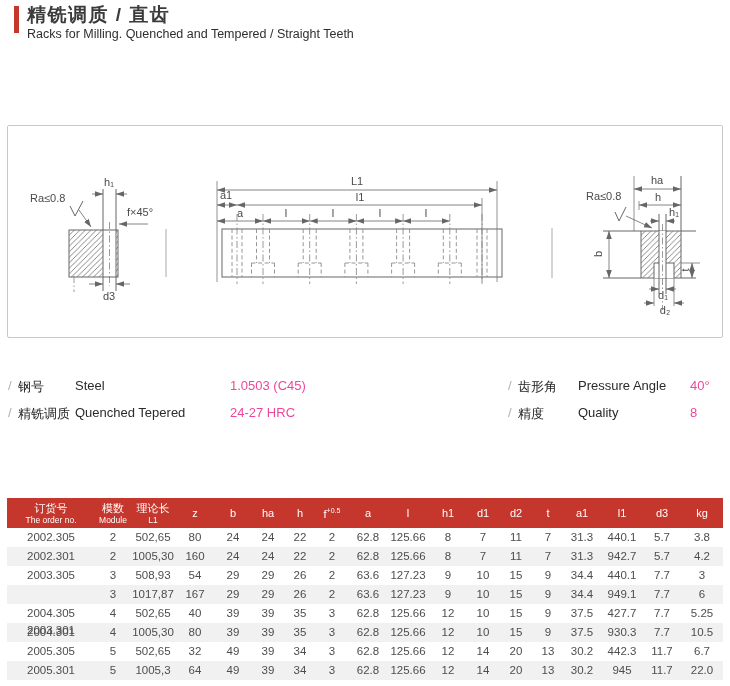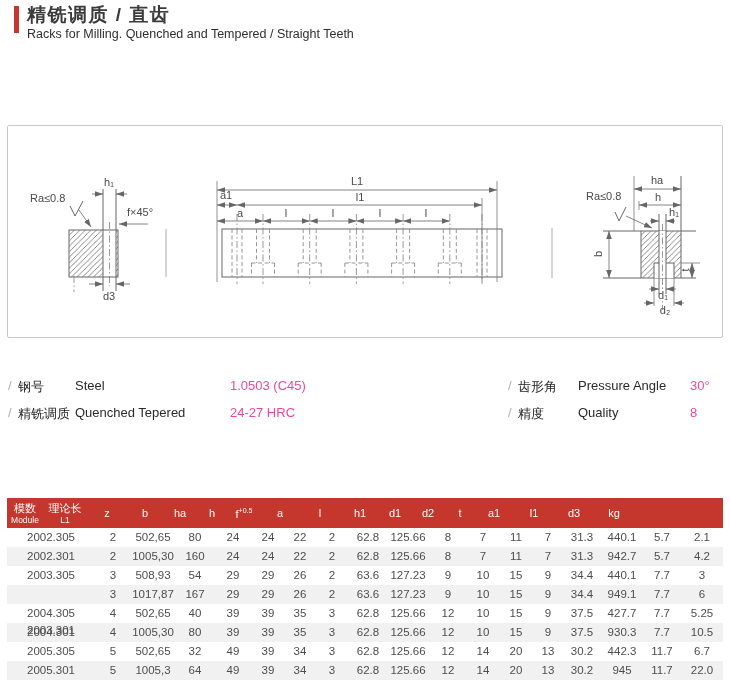--- a/index.html
+++ b/index.html
@@ -197,31 +197,35 @@
 <div class="spec" style="left:8px;top:405px;width:430px">
   <span class="slash">/</span>
   <span class="cn">精铣调质</span>
   <span class="en">Quenched Tepered</span>
   <span class="val">24-27 HRC</span>
 </div>
 <div class="spec r" style="left:508px;top:378px;width:215px">
   <span class="slash">/</span>
   <span class="cn">齿形角</span>
   <span class="en">Pressure Angle</span>
-  <span class="val">30°</span>
+  <span class="val">40°</span>
 </div>
 <div class="spec r" style="left:508px;top:405px;width:215px">
   <span class="slash">/</span>
   <span class="cn">精度</span>
   <span class="en">Quality</span>
   <span class="val">8</span>
 </div>
 
 <div class="table">
   <div class="thead" style="background: rgb(197, 54, 45);">
+      <div class="th" style="width: 88px;">
+        <div class="th-cn">订货号</div>
+        <div class="th-en">The order no.</div>
+      </div>
       <div class="th" style="width: 36px;">
         <div class="th-cn">模数</div>
         <div class="th-en">Module</div>
       </div>
       <div class="th" style="width: 44px;">
         <div class="th-cn">理论长</div>
         <div class="th-en">L1</div>
       </div>
       <div class="th" style="width: 40px;">
         <div class="th-lab"><span>z</span></div>
@@ -281,21 +285,21 @@
         <div class="td" style="width: 34px;">2</div>
         <div class="td" style="width: 38px;">62.8</div>
         <div class="td" style="width: 42px;">125.66</div>
         <div class="td" style="width: 38px;">8</div>
         <div class="td" style="width: 32px;">7</div>
         <div class="td" style="width: 34px;">11</div>
         <div class="td" style="width: 30px;">7</div>
         <div class="td" style="width: 38px;">31.3</div>
         <div class="td" style="width: 42px;">440.1</div>
         <div class="td" style="width: 38px;">5.7</div>
-        <div class="td" style="width: 42px;">2.1</div>
+        <div class="td" style="width: 42px;">3.8</div>
       </div>
       <div class="tr alt">
         <div class="td" style="width: 88px;">2002.301</div>
         <div class="td" style="width: 36px;">2</div>
         <div class="td" style="width: 44px;">1005,30</div>
         <div class="td" style="width: 40px;">160</div>
         <div class="td" style="width: 36px;">24</div>
         <div class="td" style="width: 34px;">24</div>
         <div class="td" style="width: 30px;">22</div>
         <div class="td" style="width: 34px;">2</div>

